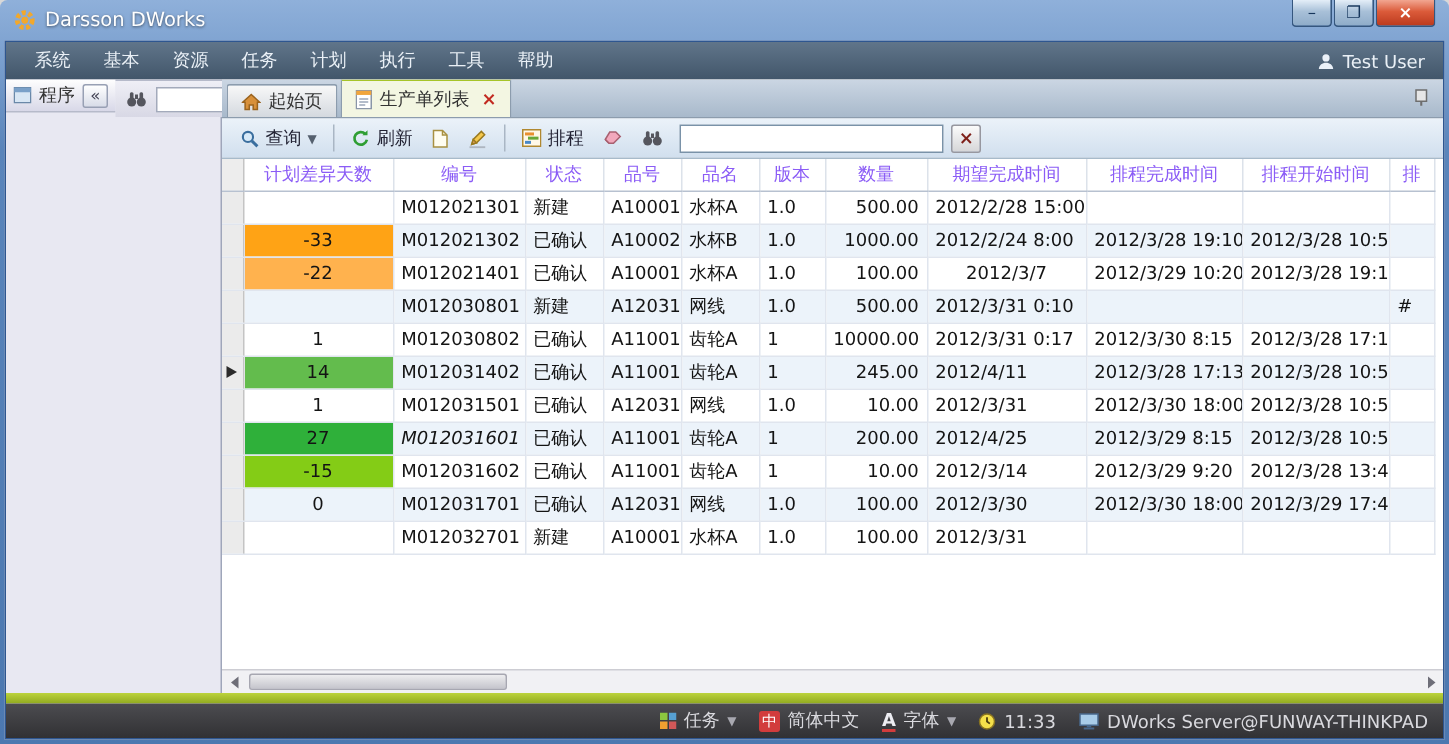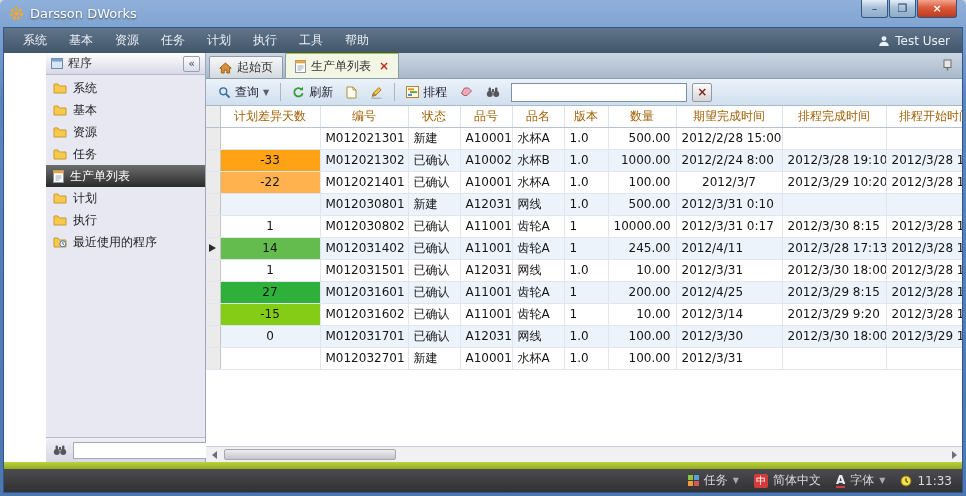--- a/index.html
+++ b/index.html
@@ -17,21 +17,21 @@
     border:1px solid #35567E;border-top:none;border-radius:0 0 3px 3px;cursor:pointer;}
   .win-btn.close{background:linear-gradient(#F2A690,#DB5B3A 45%,#BC3A1E);color:#fff;width:40px;font-weight:bold;}
   
   .app-frame{flex:1;display:flex;flex-direction:column;background:#fff;overflow:hidden;border:1px solid #2E5690;}
   
   .menubar{height:25px;flex:0 0 auto;background:linear-gradient(#60758A,#42566A);display:flex;align-items:center;color:#EAF0F6;padding:0 8px;}
   .menu-item{padding:0 11px;font-size:12px;cursor:pointer;line-height:25px;}
   .menubar .user{margin-left:auto;display:flex;align-items:center;gap:5px;font-size:12px;padding-right:4px;}
   
   .body{flex:1;display:flex;overflow:hidden;}
-  .sidebar{width:160px;flex:0 0 auto;background:#E8E8F2;border-right:1px solid #9FA6BA;display:flex;flex-direction:column;margin-left:42px;}
+  .sidebar{width:144px;flex:0 0 auto;background:#E8E8F2;border-right:1px solid #9FA6BA;display:flex;flex-direction:row;}
   .sb-header{height:22px;flex:0 0 auto;background:linear-gradient(#FEFEFE,#D8D8E8);border-bottom:1px solid #B6BACA;
     display:flex;align-items:center;gap:5px;padding:0 5px;font-size:12px;color:#333;}
   .sb-collapse{margin-left:auto;width:17px;height:16px;border:1px solid #98A0B4;background:linear-gradient(#FFF,#D8DCE8);
     border-radius:2px;display:flex;align-items:center;justify-content:center;font-size:11px;color:#445;cursor:pointer;}
   .sb-items{flex:1;overflow:hidden;padding-top:2px;}
   .sb-item{height:22px;display:flex;align-items:center;gap:6px;padding:0 7px;font-size:12px;color:#222;cursor:pointer;white-space:nowrap;}
   .sb-item.child{padding-left:36px;}
   .sb-item.selected{background:linear-gradient(#6E6E6E,#2A2A2A);color:#fff;}
   .sb-search{height:25px;flex:0 0 auto;background:linear-gradient(#EFEFF6,#D8D8E5);border-top:1px solid #B6BACA;
     display:flex;align-items:center;gap:6px;padding:0 7px;}
@@ -49,21 +49,21 @@
     display:flex;align-items:center;gap:3px;padding:0 7px;font-size:12px;color:#223;}
   .tb-btn{display:flex;align-items:center;gap:4px;padding:2px 5px;border-radius:2px;cursor:pointer;white-space:nowrap;}
   .tb-sep{width:1px;height:18px;background:#A9B6C4;margin:0 3px;}
   .tb-input{width:176px;height:19px;border:1px solid #7A92A8;font-size:12px;padding:0 4px;margin-left:3px;}
   .tb-clear{width:20px;height:19px;display:flex;align-items:center;justify-content:center;margin-left:2px;
     background:linear-gradient(#FBFBFB,#D6D6D8);border:1px solid #97979F;border-radius:2px;color:#7E1F18;font-weight:bold;cursor:pointer;}
   .caret{font-size:8px;color:#55606E;}
   
   .gridwrap{flex:1;position:relative;overflow:hidden;background:#fff;}
   table.grid{border-collapse:collapse;table-layout:fixed;}
-  .grid th{height:21px;background:#FFF;color:#a16207;font-weight:normal;font-size:12px;
+  .grid th{height:21px;background:#FFF;color:#8b5cf6;font-weight:normal;font-size:12px;
     border-right:1px solid #DCE2EA;border-bottom:1px solid #B7C1D0;text-align:center;padding:0 3px;overflow:hidden;white-space:nowrap;}
   .grid th.ind{background:#EDEDED;border-right:1px solid #C4C4C4;}
   .grid td{height:22px;font-size:12px;color:#141414;border-right:1px solid #E0E5EE;border-bottom:1px solid #E0E5EE;
     padding:0 5px;overflow:hidden;white-space:nowrap;background:#fff;}
   .grid tr.alt td{background:#ECF3FA;}
   .grid td.ind{background:#EBEBEB !important;border-right:1px solid #C4C4C4;padding:0 2px;text-align:center;}
   .cur-arrow{display:inline-block;width:0;height:0;border-left:7px solid #2B2B2B;border-top:4px solid transparent;border-bottom:4px solid transparent;}
   .hscroll{position:absolute;left:0;right:0;bottom:0;height:16px;background:#F1F1F4;border-top:1px solid #CDCDD3;}
   .hs-btn{position:absolute;top:1px;width:16px;height:14px;display:flex;align-items:center;justify-content:center;cursor:pointer;}
   .hs-btn.left{left:0;}.hs-btn.right{right:0;}
@@ -470,21 +470,21 @@
                   <td style="text-align: left;">1.0</td>
                   <td style="text-align: right;">10.00</td>
                   <td style="text-align: left;">2012/3/31</td>
                   <td style="text-align: left;">2012/3/30 18:00</td>
                   <td style="text-align: left;">2012/3/28 10:52</td>
                   <td style="text-align: left;"></td>
                 </tr>
                 <tr class="alt">
                   <td class="ind"></td>
                   <td style="text-align: center; background: rgb(47, 176, 58);">27</td>
-                  <td style="text-align: right;">M012031601</td>
+                  <td style="text-align: right; font-style: italic;">M012031601</td>
                   <td style="text-align: left;">已确认</td>
                   <td style="text-align: left;">A11001</td>
                   <td style="text-align: left;">齿轮A</td>
                   <td style="text-align: left;">1</td>
                   <td style="text-align: right;">200.00</td>
                   <td style="text-align: left;">2012/4/25</td>
                   <td style="text-align: left;">2012/3/29 8:15</td>
                   <td style="text-align: left;">2012/3/28 10:52</td>
                   <td style="text-align: left;"></td>
                 </tr>
@@ -575,15 +575,25 @@
       </div>
       <div class="status-item">
         <span class="ic">
             <svg width="12" height="12" viewBox="0 0 12 12">
               <circle cx="6" cy="6" r="5" fill="#F5E04A" stroke="#8A7420"></circle>
               <path d="M6 3.2V6l1.9 1.4" fill="none" stroke="#4A3C10" stroke-width="1.2"></path>
             </svg>
           </span>
         <span>11:33</span>
       </div>
+      <div class="status-item">
+        <span class="ic">
+            <svg width="14" height="12" viewBox="0 0 14 12">
+              <rect x="1" y="1" width="12" height="7.5" fill="#A8CCE8" stroke="#48688C"></rect>
+              <rect x="5.5" y="8.5" width="3" height="1.4" fill="#48688C"></rect>
+              <rect x="3.5" y="10" width="7" height="1.3" fill="#48688C"></rect>
+            </svg>
+          </span>
+        <span>DWorks Server@FUNWAY-THINKPAD</span>
+      </div>
     </div>
   </div>
 </div>
 
 </body></html>

